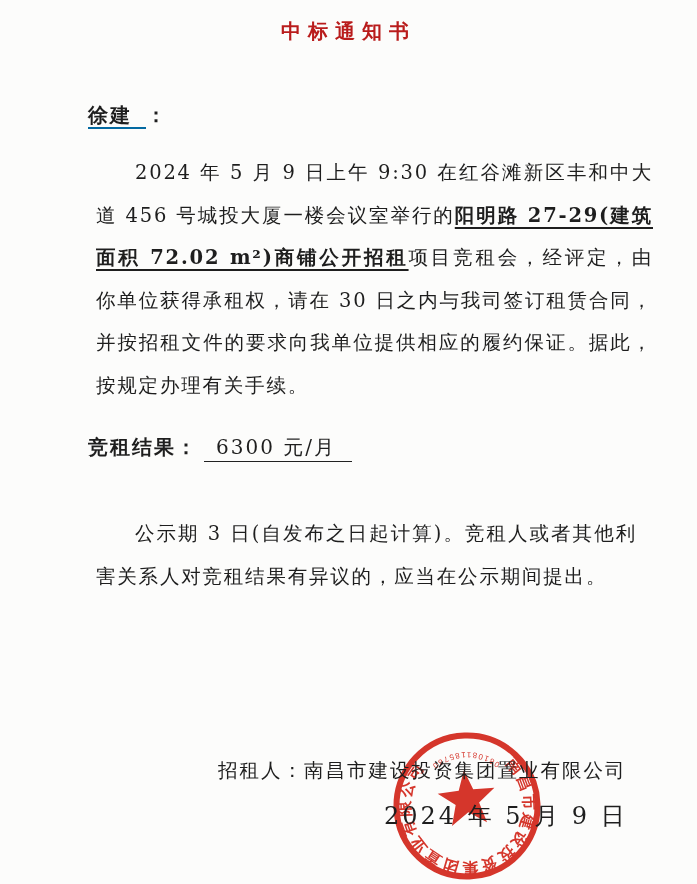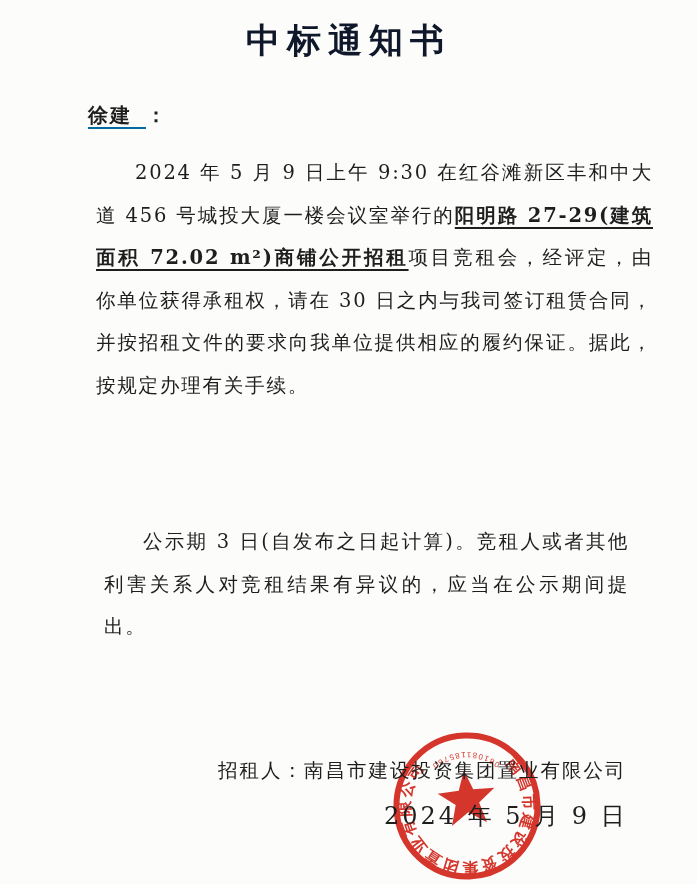--- a/index.html
+++ b/index.html
@@ -8,22 +8,22 @@
     width:697px;height:884px;
     margin:0 auto;
     background:#fcfcfb;
     overflow:hidden;
     font-family:"DejaVu Serif","Liberation Serif",serif;
     color:#1e1e1e;
   }
   .title{
     position:absolute;top:18px;left:0;width:100%;
     text-align:center;
-    font-size:34px;font-weight:bold;letter-spacing:7px;
-    color:#0f172a;
+    font-size:20px;font-weight:bold;letter-spacing:7px;
+    color:#b91c1c;
   }
   .salutation{
     position:absolute;left:88px;top:102px;
     font-size:20px;font-weight:bold;letter-spacing:2px;
   }
   .salutation .name{
     border-bottom:2px solid #0369a1;
     padding-right:14px;
   }
   .body-para{
@@ -47,21 +47,21 @@
   .result-line .value{
     border-bottom:1.8px solid #222;
     padding:0 16px 2px 12px;
     margin-left:6px;
   }
   .second-block{
     position:absolute;left:88px;top:505px;width:557px;
     font-size:19.5px;line-height:42.5px;
     letter-spacing:1.8px;
   }
-  .second-block p{margin:16px;text-indent:2em;text-align:justify;}
+  .second-block p{margin:8px;text-indent:2em;text-align:justify;}
   .sig-issuer{
     position:absolute;left:218px;top:757px;
     font-size:19.5px;letter-spacing:2px;
     z-index:3;
   }
   .sig-date{
     position:absolute;left:384px;top:800px;
     font-size:24px;letter-spacing:3px;
     z-index:3;
   }
@@ -83,20 +83,21 @@
 <body>
 
 <div class="page">
 
   <div class="title">中标通知书</div>
 
   <div class="salutation"><span class="name">徐建</span><span>：</span></div>
 
   <p class="body-para"><span>2024 年 5 月 9 日上午 9:30 在红谷滩新区丰和中大道 456 号城投大厦一楼会议室举行的</span><span class="emph">阳明路 27-29(建筑面积 72.02 m²)商铺公开招租</span><span>项目竞租会，经评定，由你单位获得承租权，请在 30 日之内与我司签订租赁合同，并按招租文件的要求向我单位提供相应的履约保证。据此，按规定办理有关手续。</span></p>
 
+  <div class="result-line"><span class="label">竞租结果：</span><span class="value">6300 元/月</span></div>
 
   <div class="second-block">
     <p>公示期 3 日(自发布之日起计算)。竞租人或者其他利害关系人对竞租结果有异议的，应当在公示期间提出。</p>
   </div>
 
   <div class="sig-issuer"><span>招租人：</span><span>南昌市建设投资集团置业有限公司</span></div>
 
   <div class="sig-date">2024 年 5 月 9 日</div>
 
   <svg class="seal" viewBox="0 0 200 200" aria-hidden="true">

